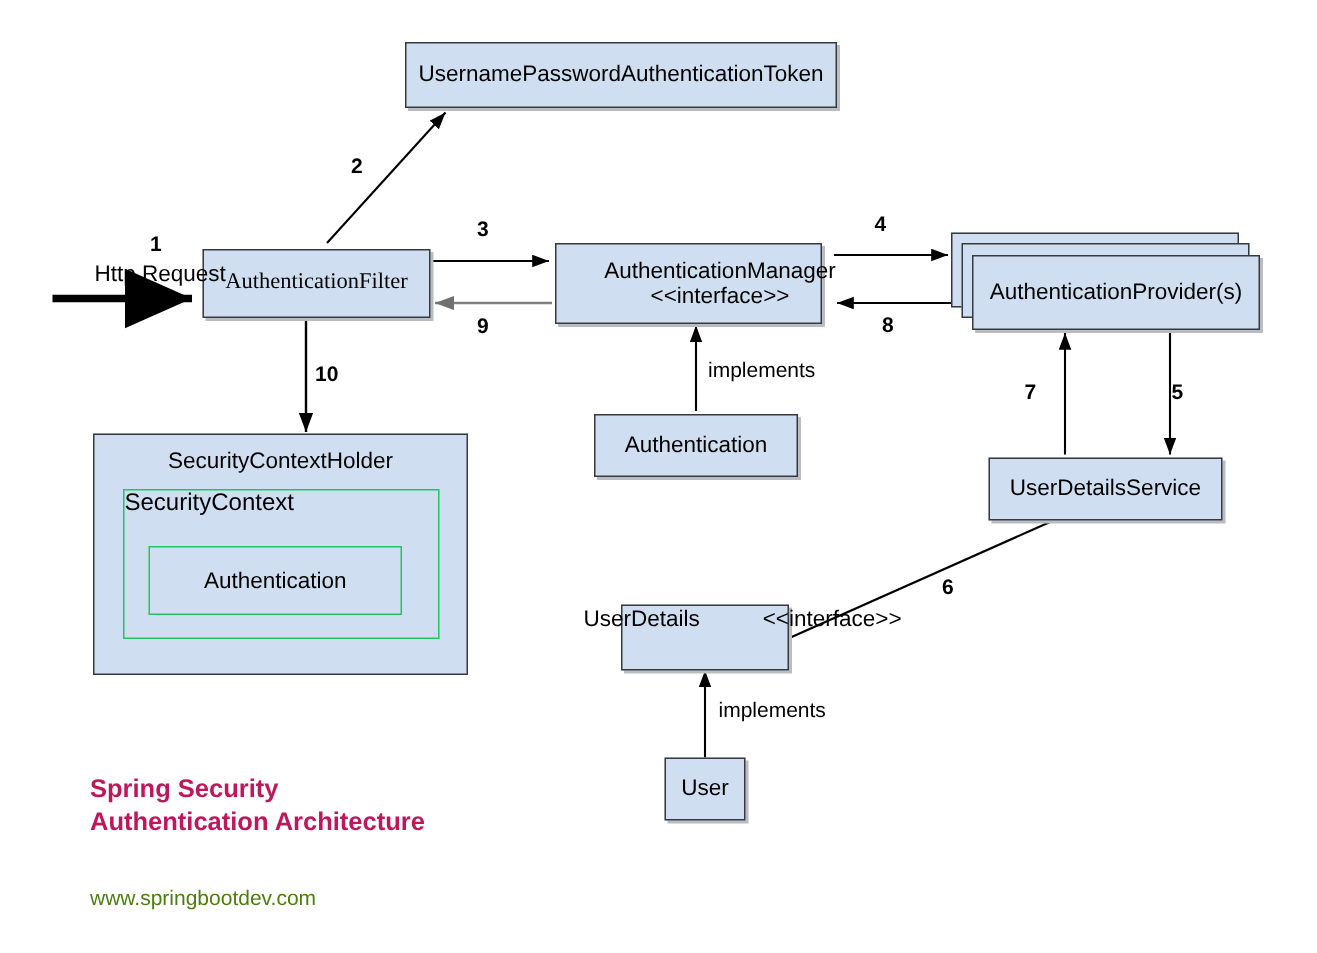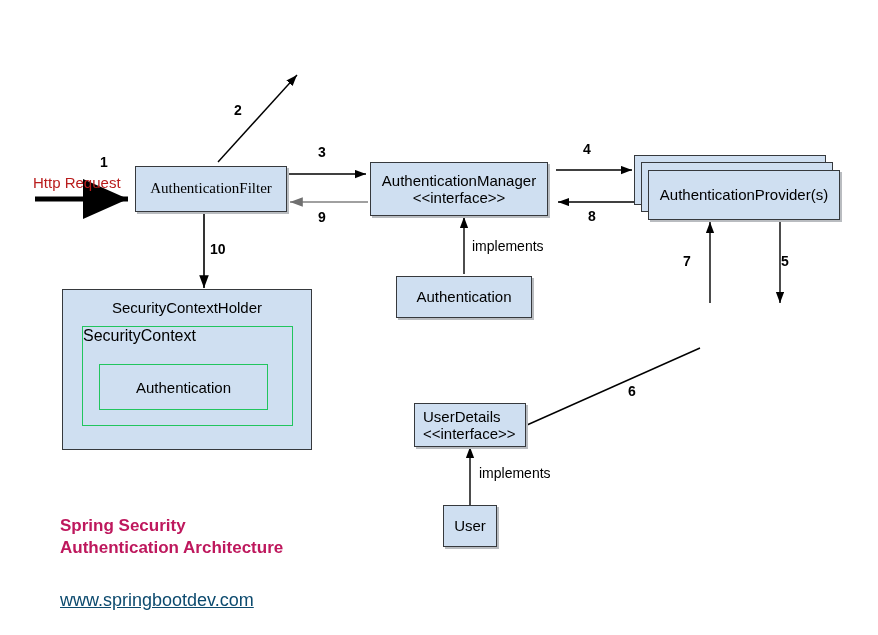--- a/index.html
+++ b/index.html
@@ -41,20 +41,21 @@
     color: #000000;
     z-index: 3;
   }
   .node.left-text {
     justify-content: flex-start;
     text-align: left;
     padding-left: 8px;
   }
   .node .stk {
     display: block;
+    margin-left: 42px;
   }
   
   .stack-layer {
     position: absolute;
     box-sizing: border-box;
     background: #cfdff1;
     border: 1px solid #36393d;
     z-index: 1;
   }
   
@@ -88,45 +89,45 @@
     z-index: 5;
     white-space: nowrap;
   }
   .lbl.plain {
     font-weight: normal;
     font-size: 14px;
   }
   .req-text {
     position: absolute;
     font-size: 15px;
-    color: #b91c1c;
-    white-space: nowrap;
-    z-index: 5;
+    color: #000000;
+    white-space: nowrap;
+    z-index: 5;
+    margin-left: 30px;
   }
   .title {
     position: absolute;
     font-size: 17px;
     font-weight: bold;
     line-height: 1.25;
     white-space: nowrap;
     color: #be185d;
     z-index: 5;
   }
   .author {
     position: absolute;
     font-size: 14px;
     color: #000;
     white-space: nowrap;
     z-index: 5;
   }
   .site {
     position: absolute;
-    font-size: 18px;
-    color: #0c4a6e;
-    text-decoration: underline;
+    font-size: 14px;
+    color: #4d7c0f;
     white-space: nowrap;
     z-index: 5;
     cursor: pointer;
   }
 </style>
 </head>
 <body>
 
 <div id="canvas">
 
@@ -161,42 +162,48 @@
 
     <line x1="780" y1="222" x2="780" y2="303" stroke="#000000" stroke-width="1.4" marker-end="url(#ah-dark)"></line>
 
     <line x1="710" y1="303" x2="710" y2="222" stroke="#000000" stroke-width="1.4" marker-end="url(#ah-dark)"></line>
 
     <line x1="527" y1="425" x2="700" y2="348" stroke="#000000" stroke-width="1.4"></line>
 
     <line x1="470" y1="505" x2="470" y2="447" stroke="#000000" stroke-width="1.4" marker-end="url(#ah-dark)"></line>
   </svg>
 
+  <div class="node" style="left:270px; top:28px; width:288px; height:44px;">
+    <span>UsernamePasswordAuthenticationToken</span>
+  </div>
 
   <div class="node" style="left:135px; top:166px; width:152px; height:46px;font-family:Liberation Serif, serif;">
     <span>AuthenticationFilter</span>
   </div>
 
   <div class="node" style="left:370px; top:162px; width:178px; height:54px; flex-direction:column;">
     <span class="stk">AuthenticationManager</span>
     <span class="stk">&lt;&lt;interface&gt;&gt;</span>
   </div>
 
   <div class="stack-layer" style="left:634px; top:155px; width:192px; height:50px;"></div>
   <div class="stack-layer" style="left:641px; top:162px; width:192px; height:50px; z-index:2;"></div>
   <div class="node" style="left:648px; top:170px; width:192px; height:50px;">
     <span>AuthenticationProvider(s)</span>
   </div>
 
   <div class="node" style="left:396px; top:276px; width:136px; height:42px;">
     <span>Authentication</span>
   </div>
 
-
-  <div class="node left-text" style="left:414px; top:403px; width:112px; height:44px; flex-direction:column; align-items:flex-start; justify-content:center;">
+  <div class="node" style="left:659px; top:305px; width:156px; height:42px;">
+    <span>UserDetailsService</span>
+  </div>
+
+  <div class="node left-text" style="left:414px; top:403px; width:112px; height:44px; flex-direction:row; align-items:flex-start; justify-content:center;">
     <span class="stk">UserDetails</span>
     <span class="stk">&lt;&lt;interface&gt;&gt;</span>
   </div>
 
   <div class="node" style="left:443px; top:505px; width:54px; height:42px;">
     <span>User</span>
   </div>
 
   <div class="container-box" style="left:62px; top:289px; width:250px; height:161px;">
     <div class="ctitle" style="top:9px;">SecurityContextHolder</div>

